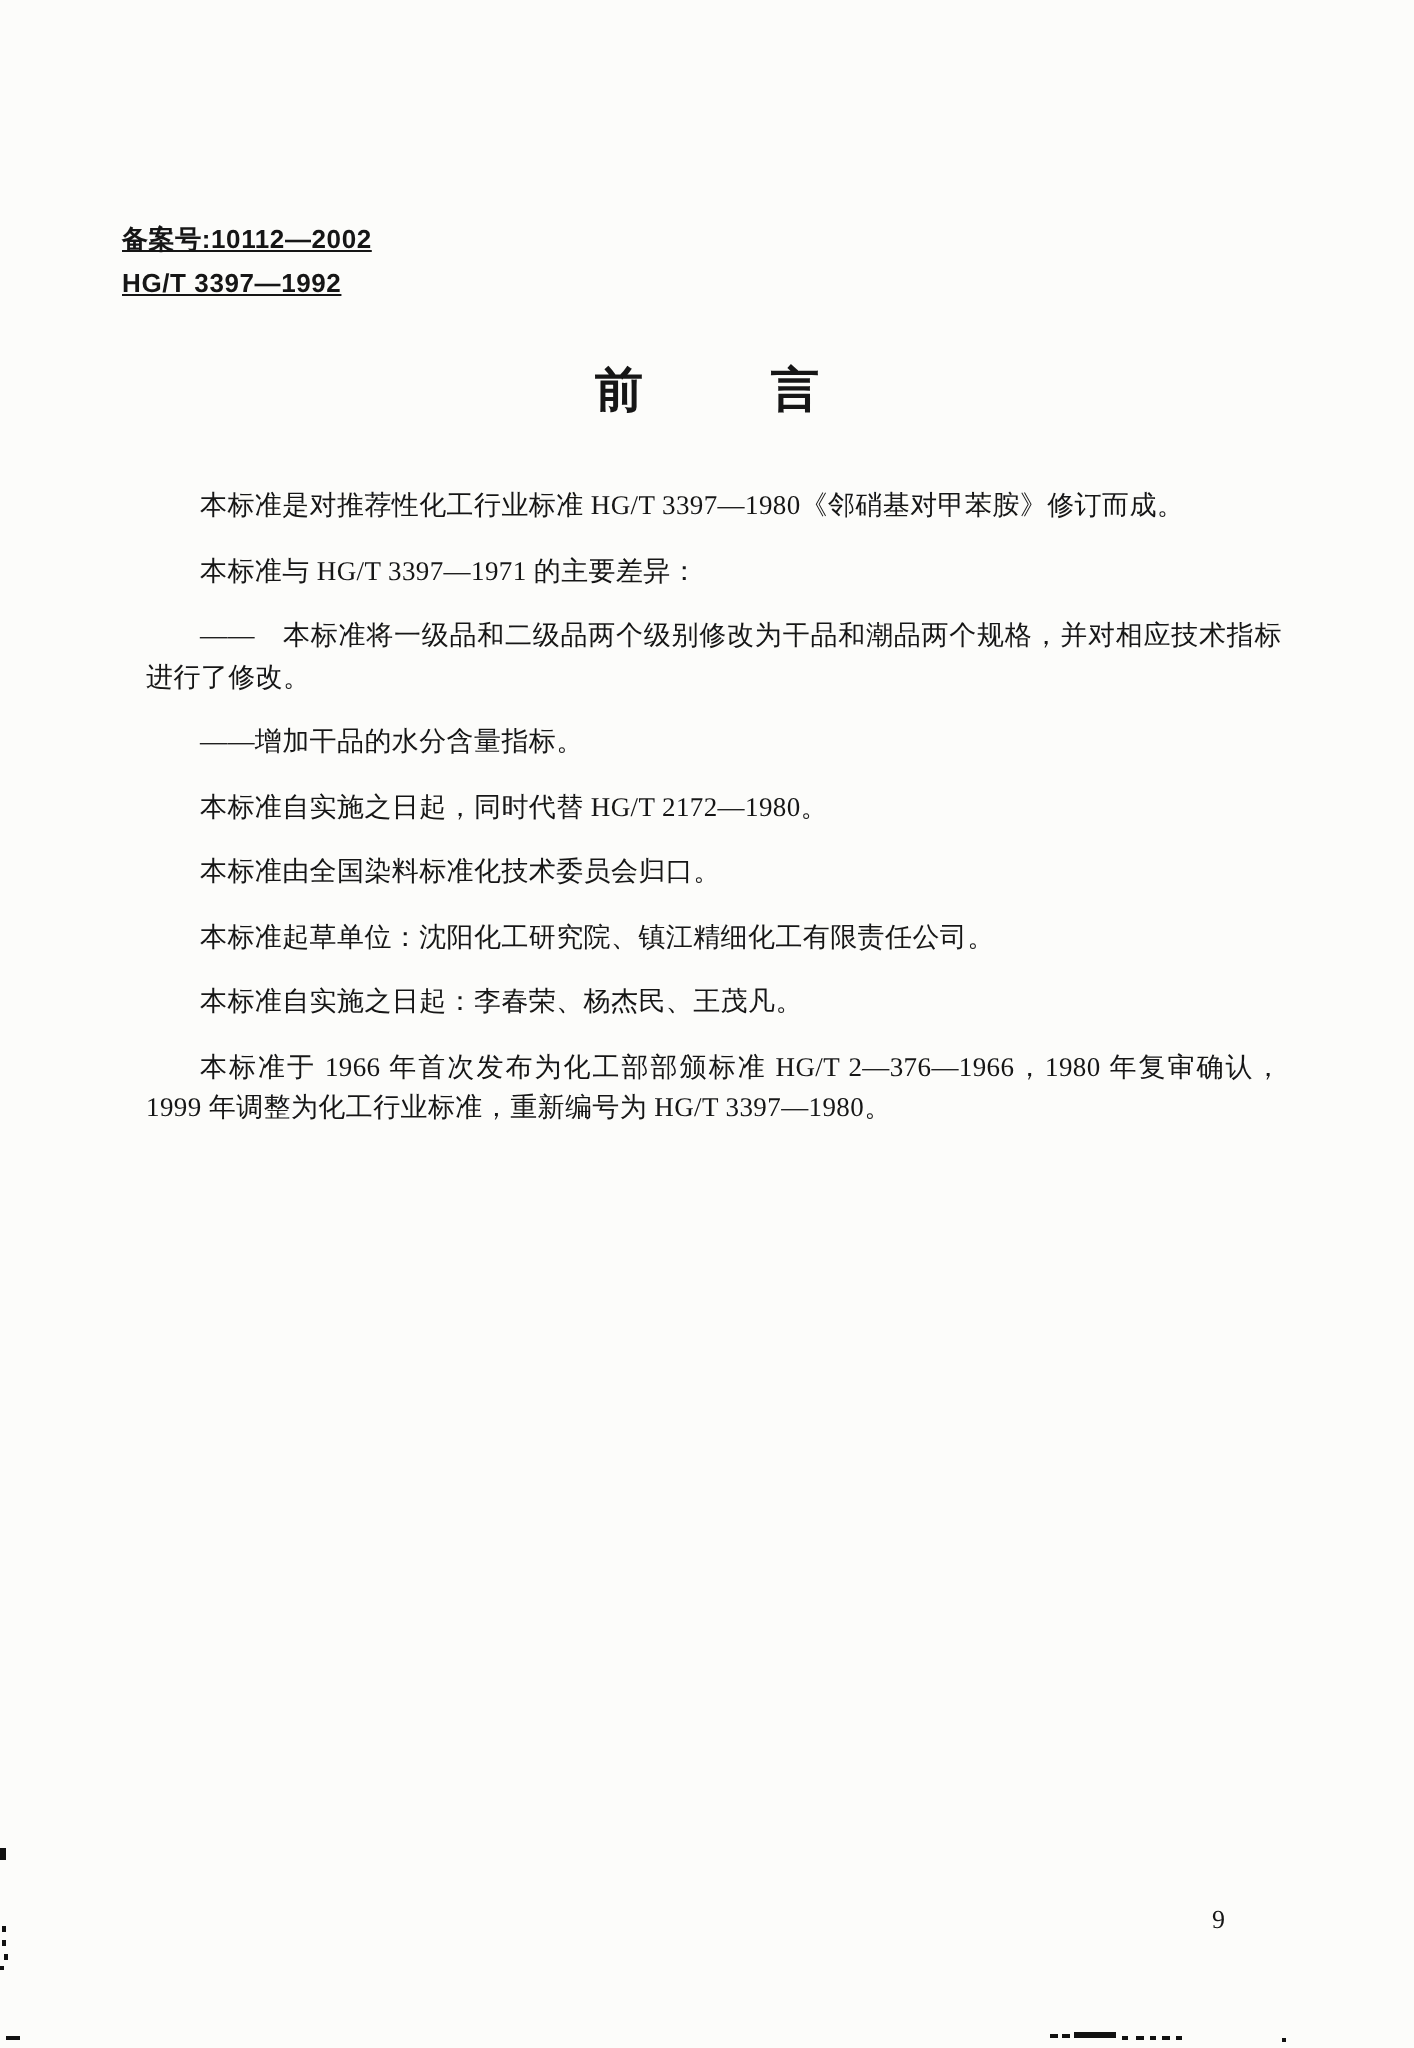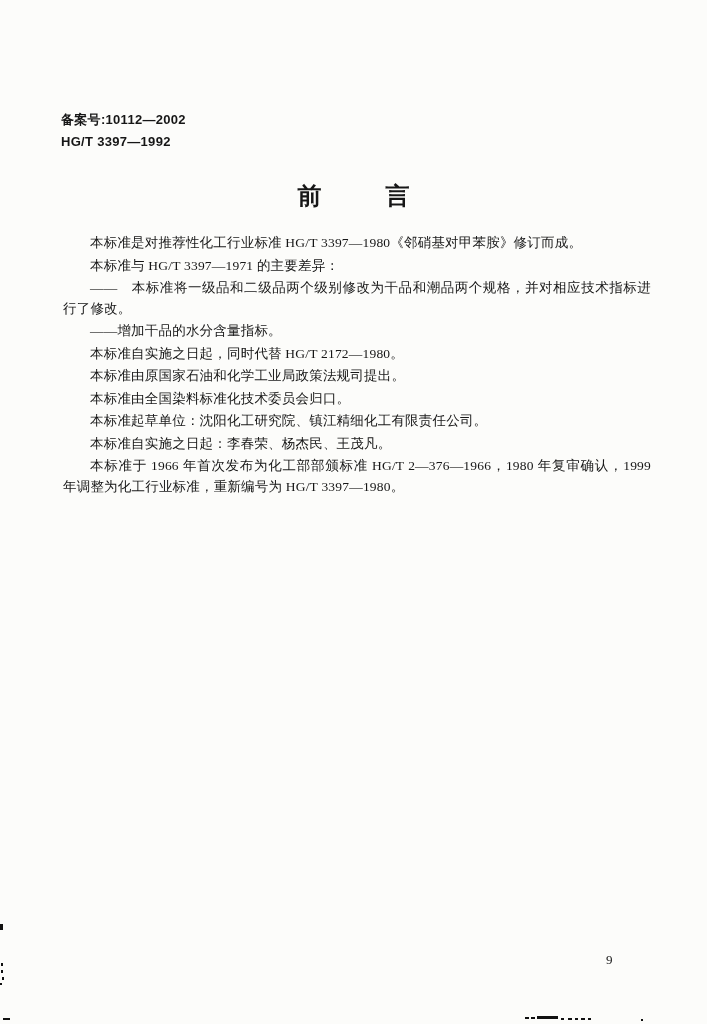--- a/index.html
+++ b/index.html
@@ -20,20 +20,21 @@
   .doc-header {
     position: absolute;
     top: 109px;
     left: 61px;
     font-family: "Liberation Sans", "DejaVu Sans", sans-serif;
     font-weight: bold;
     font-size: 13px;
     line-height: 22px;
     letter-spacing: 0.3px;
     white-space: nowrap;
+    text-decoration: underline;
   }
   .doc-title {
     position: absolute;
     top: 183px;
     left: 0;
     width: 100%;
     display: flex;
     justify-content: center;
     gap: 64px;
     font-size: 24px;
@@ -44,21 +45,21 @@
     position: absolute;
     top: 231px;
     left: 61px;
     width: 592px;
     font-size: 13.5px;
     line-height: 20.5px;
     text-align: justify;
     letter-spacing: 0.2px;
   }
   .doc-body p {
-    margin: 2px;
+    margin: 12px;
     padding: 0;
     text-indent: 2em;
   }
   .page-number {
     position: absolute;
     left: 606px;
     top: 952px;
     font-size: 13px;
     line-height: 16px;
   }
@@ -98,21 +99,20 @@
     <span>前</span>
     <span>言</span>
   </div>
 
   <div class="doc-body">
     <p>本标准是对推荐性化工行业标准 HG/T 3397—1980《邻硝基对甲苯胺》修订而成。</p>
     <p>本标准与 HG/T 3397—1971 的主要差异：</p>
     <p>——　本标准将一级品和二级品两个级别修改为干品和潮品两个规格，并对相应技术指标进行了修改。</p>
     <p>——增加干品的水分含量指标。</p>
     <p>本标准自实施之日起，同时代替 HG/T 2172—1980。</p>
-    <p>本标准由原国家石油和化学工业局政策法规司提出。</p>
     <p>本标准由全国染料标准化技术委员会归口。</p>
     <p>本标准起草单位：沈阳化工研究院、镇江精细化工有限责任公司。</p>
     <p>本标准自实施之日起：李春荣、杨杰民、王茂凡。</p>
     <p>本标准于 1966 年首次发布为化工部部颁标准 HG/T 2—376—1966，1980 年复审确认，1999 年调整为化工行业标准，重新编号为 HG/T 3397—1980。</p>
   </div>
 
   <div class="page-number">9</div>
 
   <div>
     <div class="speck sp-a"></div>

